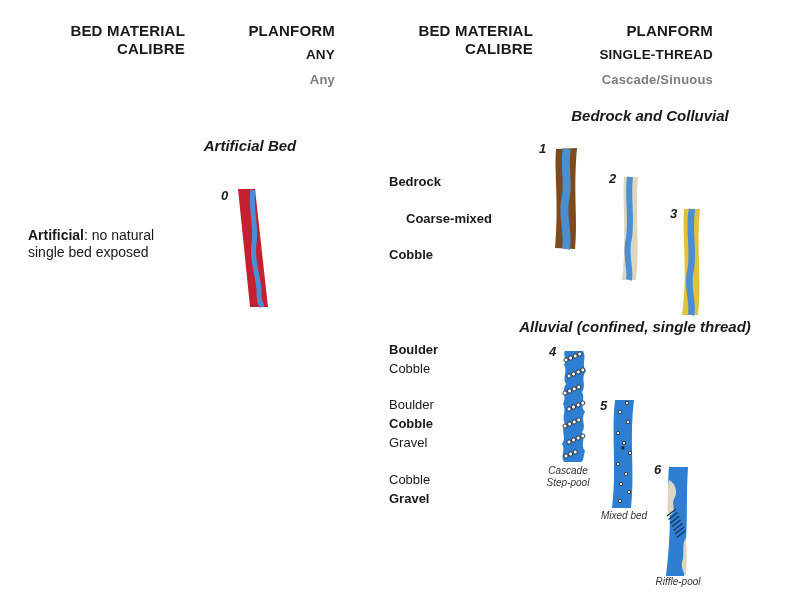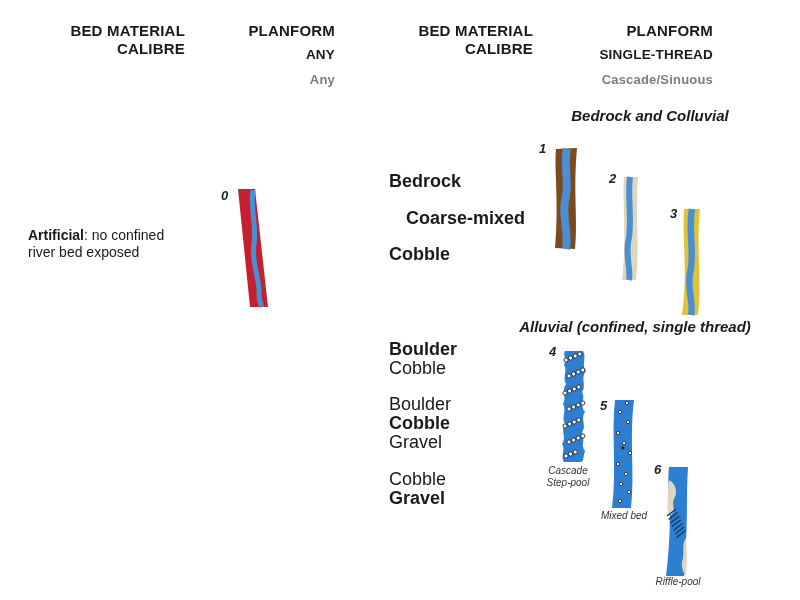--- a/index.html
+++ b/index.html
@@ -9,21 +9,21 @@
     color:#1a1a1a;overflow:hidden;
   }
   #canvas{position:relative;width:800px;height:600px;background:#ffffff;}
   .abs{position:absolute;}
   .hdr{font-size:15px;font-weight:bold;line-height:18px;text-align:right;letter-spacing:0.2px;}
   .sub-cat{font-size:13.5px;font-weight:bold;margin-top:6px;}
   .sub-style{font-size:13px;color:#7d7d7d;margin-top:7px;}
   .section-title{font-size:15px;font-weight:bold;font-style:italic;text-align:center;}
   .note{font-size:14px;line-height:17px;}
   .note b{font-weight:bold;}
-  .calibre-label{font-size:18px;line-height:19px;white-space:nowrap;}
+  .calibre-label{font-size:13px;line-height:19px;white-space:nowrap;}
   .bold{font-weight:bold;}
   .num{font-size:13px;font-weight:bold;font-style:italic;color:#222;}
   .caption{font-size:10px;font-style:italic;color:#333;text-align:center;line-height:12px;}
   svg{display:block;}
 </style>
 </head>
 <body>
 
 <div id="canvas">
 
@@ -42,25 +42,26 @@
     <div>BED MATERIAL</div>
     <div>CALIBRE</div>
   </div>
 
   <div class="abs hdr" style="left:558px;top:22px;width:155px;">
     <div>PLANFORM</div>
     <div class="sub-cat">SINGLE-THREAD</div>
     <div class="sub-style">Cascade/Sinuous</div>
   </div>
 
+  <div class="abs section-title" style="left:175px;top:137px;width:150px;">Artificial Bed</div>
   <div class="abs section-title" style="left:545px;top:107px;width:210px;">Bedrock and Colluvial</div>
   <div class="abs section-title" style="left:510px;top:318px;width:250px;">Alluvial (confined, single thread)</div>
 
   <div class="abs note" style="left:28px;top:227px;width:160px;">
-    <b>Artificial</b><span>: no confined river bed exposed</span>
+    <b>Artificial</b><span>: no natural single bed exposed</span>
   </div>
 
   <div class="abs calibre-label bold" style="left:389px;top:172px;">Bedrock</div>
   <div class="abs calibre-label bold" style="left:406px;top:209px;">Coarse-mixed</div>
   <div class="abs calibre-label bold" style="left:389px;top:245px;">Cobble</div>
 
   <div class="abs" style="left:389px;top:340px;">
     <div class="calibre-label bold">Boulder</div>
     <div class="calibre-label">Cobble</div>
   </div>

